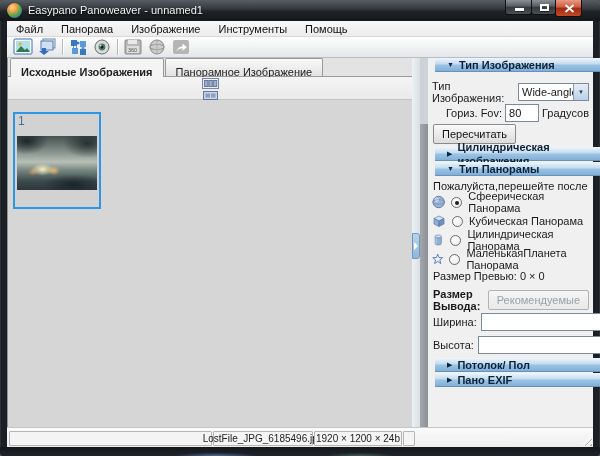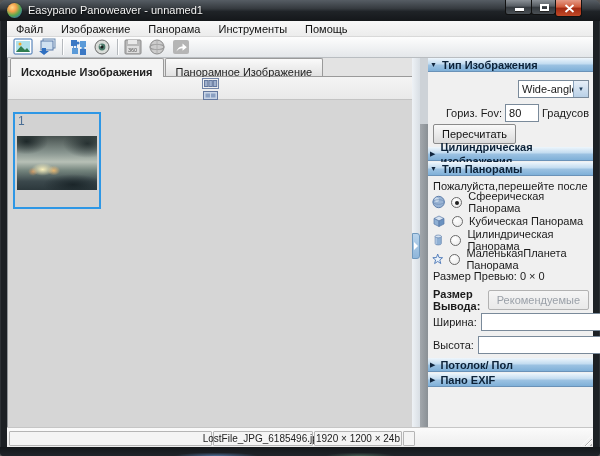--- a/index.html
+++ b/index.html
@@ -53,21 +53,21 @@
        radial-gradient(ellipse 40px 14px at 70% 90%, rgba(20,30,34,.8), rgba(20,30,34,0) 75%),
        linear-gradient(180deg,#47514f 0%,#8b9892 32%,#b7c0b6 48%,#74847d 64%,#3b484c 84%,#2c383c 100%);}
   
   .splitter{position:absolute;left:412px;top:58px;width:8px;height:369px;background:linear-gradient(90deg,#eef2f6,#d8dee4);}
   .split-handle{position:absolute;left:0px;top:175px;width:8px;height:26px;background:linear-gradient(#b9d4ec,#8fb6da);border:1px solid #6f98bd;border-radius:0 3px 3px 0;}
   .split-arrow{position:absolute;left:1px;top:8px;width:0;height:0;border-left:4px solid #fff;border-top:4px solid transparent;border-bottom:4px solid transparent;}
   .vscroll{position:absolute;left:420px;top:58px;width:8px;height:369px;background:#cdd2d7;}
   .vscroll .vthumb{position:absolute;left:0;top:66px;width:8px;height:303px;background:linear-gradient(90deg,#a2a7ac,#8a9095);}
   
   .panel{position:absolute;left:428px;top:58px;width:165px;height:369px;background:#f0f0f0;font-size:11px;color:#1a1a1a;}
-  .sec-hdr{position:absolute;left:0;width:165px;height:14px;line-height:14px;padding-left:2px;
+  .sec-hdr{position:absolute;left:7px;width:165px;height:14px;line-height:14px;padding-left:12px;
      background:linear-gradient(180deg,#eef6fc 0%,#c3dcf0 45%,#9cc2e2 55%,#7fb0d8 100%);
      border-bottom:1px solid #6a92b8;color:#0c2238;font-weight:bold;font-size:11px;display:flex;align-items:center;gap:5px;}
   .sec-arrow{font-size:7px;color:#10253d;}
   .row{position:absolute;display:flex;align-items:center;}
   .lbl{color:#1a1a1a;}
   .field{border:1px solid #7a8a9a;background:#fff;height:18px;font-size:11px;padding:0 3px;color:#111;}
   .selectbox{position:relative;width:71px;height:18px;border:1px solid #7a8a9a;background:#fff;display:flex;align-items:center;}
   .selectbox .val{flex:1;padding-left:3px;font-size:11px;white-space:nowrap;overflow:hidden;}
   .selectbox .arrow-btn{width:15px;height:16px;background:linear-gradient(#e7eff8,#b9d0e6);border-left:1px solid #8aa2ba;display:flex;align-items:center;justify-content:center;font-size:6px;color:#23415f;}
   .btn{border:1px solid #8a8a8a;border-radius:2px;background:linear-gradient(#f9f9f9,#dcdcdc);font-size:11px;color:#111;height:20px;padding:0 8px;}
@@ -105,22 +105,22 @@
       </div>
     <div class="win-btn close" style="left:555px;width:27px;">
       <svg width="27" height="17" viewBox="0 0 27 17">
           <path d="M9.5 5 L17.5 12 M17.5 5 L9.5 12" stroke="#fff" stroke-width="1.8"></path>
         </svg>
     </div>
   </div>
 
   <div class="menubar">
     <span class="menu-item">Файл</span>
+    <span class="menu-item">Панорама</span>
     <span class="menu-item">Изображение</span>
-    <span class="menu-item">Панорама</span>
     <span class="menu-item">Инструменты</span>
     <span class="menu-item">Помощь</span>
   </div>
 
   <div class="toolbar">
     <div class="tb-btn">
       <svg width="20" height="18" viewBox="0 0 20 18">
         <rect x="1" y="1" width="18" height="15" rx="1" fill="#fff" stroke="#3a6fae"></rect>
         <rect x="3" y="3" width="14" height="11" fill="#aee0ea"></rect>
         <circle cx="7" cy="6" r="1.5" fill="#f5a623"></circle>
@@ -278,20 +278,21 @@
     <div class="vthumb"></div>
   </div>
 
   <div class="panel">
 
     <div class="sec-hdr" style="top:0;">
       <span class="sec-arrow">▼</span>
       <span>Тип Изображения</span>
     </div>
     <div class="row" style="left:4px;top:22px;width:157px;justify-content:flex-end;gap:3px;">
+      <span class="lbl">Тип Изображения:</span>
       <div class="selectbox">
         <span class="val">Wide-angle/ N</span>
         <span class="arrow-btn">▼</span>
       </div>
     </div>
     <div class="row" style="left:4px;top:46px;width:157px;gap:3px;">
       <span class="lbl" style="flex:1;text-align:right;">Гориз. Fov:</span>
       <input class="field" style="width: 34px;" value="80">
       <span class="lbl">Градусов</span>
     </div>

